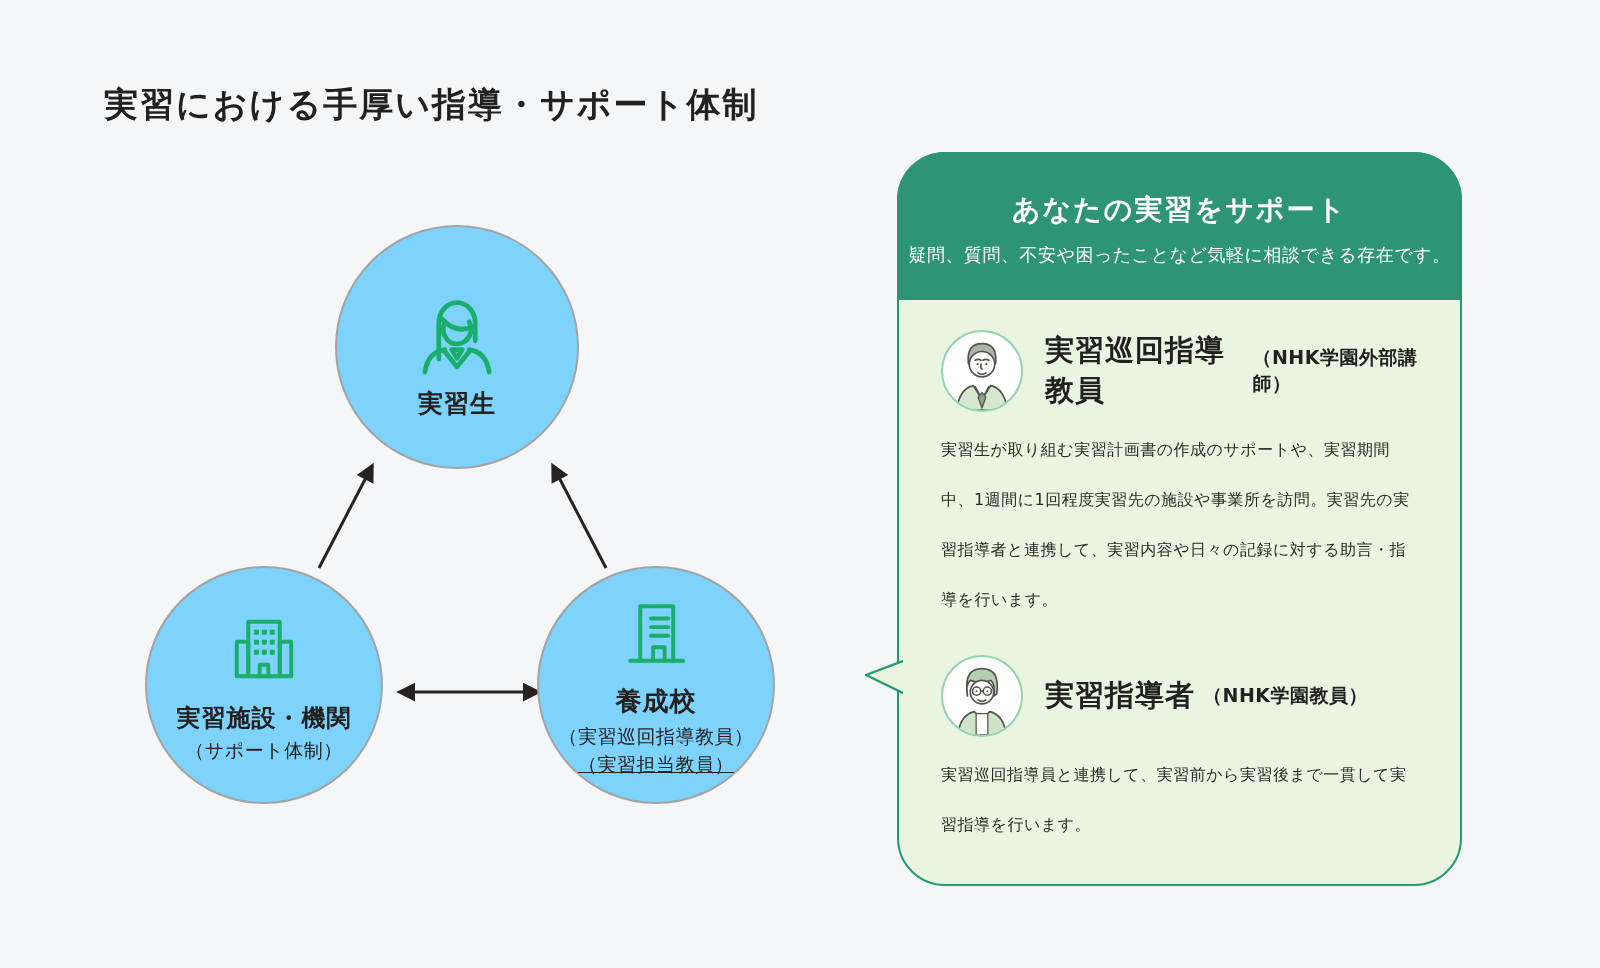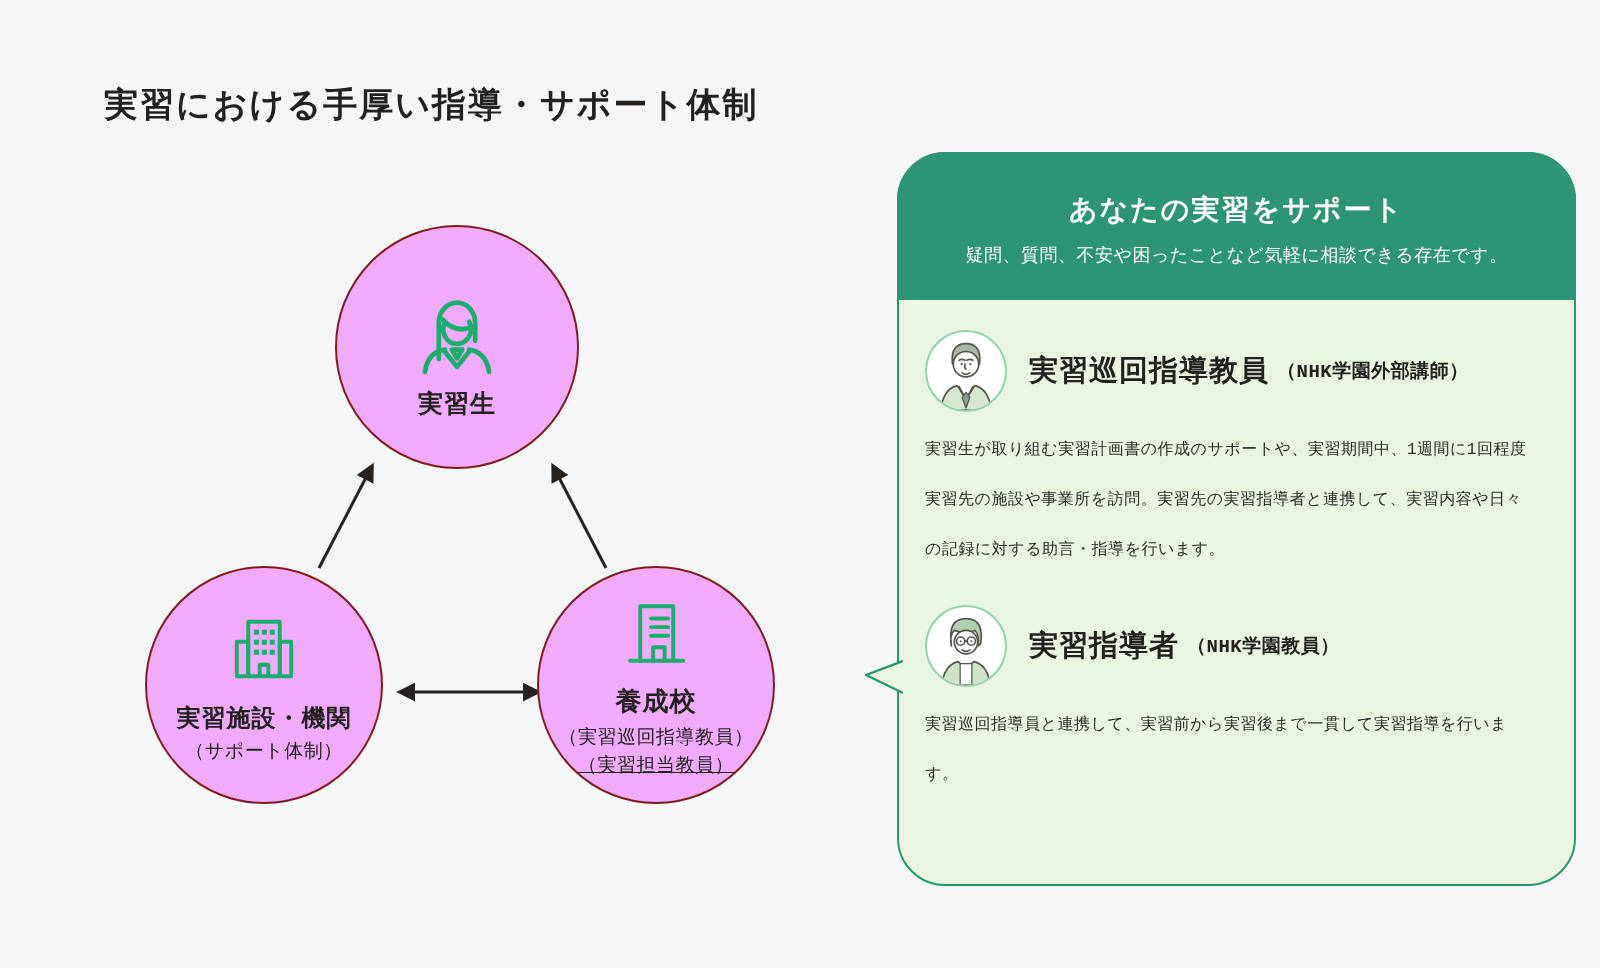--- a/index.html
+++ b/index.html
@@ -12,53 +12,53 @@
     margin-left:44px;
   }
   .page-title {
     position:absolute; left:60px; top:82px;
     font-size:34px; font-weight:700; letter-spacing:2px; color:#232020;
   }
 
   
   .node {
     position:absolute; border-radius:50%;
-    background:#f0abfc; border:2px solid #7f1d1d;
+    background:#7dd3fc; border:2px solid #a3a3a3;
     display:flex; flex-direction:column; align-items:center; justify-content:center;
     text-align:center;
   }
   .node-trainee  { left:291px; top:225px; width:244px; height:244px; }
   .node-facility { left:101px; top:566px; width:238px; height:238px; }
   .node-school   { left:493px; top:566px; width:238px; height:238px; }
   .node .icon { display:block; }
   .node-label { font-weight:700; letter-spacing:1px; color:#232020; }
   .node-trainee  .node-label { font-size:25px; margin-top:8px; }
   .node-facility .node-label { font-size:24px; margin-top:10px; }
   .node-school   .node-label { font-size:26px; margin-top:6px; }
   .node-sub { font-size:19px; font-weight:500; color:#232020; margin-top:4px; letter-spacing:0.5px; }
   .node-school .node-sub { margin-top:4px; line-height:1.45; }
 
   .arrows { position:absolute; left:0; top:0; width:1600px; height:968px; pointer-events:none; }
 
   
   .card {
-    position:absolute; left:853px; top:152px; width:679px; height:734px;
+    position:absolute; left:853px; top:152px; width:565px; height:734px;
     background:#eaf5e1; border:2px solid #23996e; border-radius:48px;
   }
   .card-header {
     position:absolute; left:-2px; top:-2px; width:calc(100% + 4px); height:148px;
     background:#2e9476; border-radius:48px 48px 0 0;
     display:flex; flex-direction:column; align-items:center; justify-content:center;
     color:#ffffff; text-align:center;
   }
   .card-header-title { font-size:28px; font-weight:700; letter-spacing:2px; margin-top:6px; }
   .card-header-sub   { font-size:18px; font-weight:500; letter-spacing:0.5px; margin-top:14px; }
   .card-tail { position:absolute; left:-37px; top:506px; width:41px; height:36px; }
 
-  .card-body { position:absolute; left:0; top:146px; right:0; bottom:0; padding:30px 38px 0 26px;font-family:Liberation Mono, monospace; }
+  .card-body { position:absolute; left:0; top:146px; right:0; bottom:0; padding:30px 38px 0 42px; }
   .sec-head { display:flex; align-items:center; }
   .section + .section { margin-top:30px; }
   .avatar {
     width:82px; height:82px; border-radius:50%;
     border:2px solid #95d2ae; background:#ffffff; overflow:hidden;
     flex:0 0 auto;
   }
   .sec-name { font-size:29px; font-weight:700; color:#232020; letter-spacing:1px; margin-left:22px; }
   .sec-qual { font-size:19px; font-weight:600; color:#232020; margin-left:8px; letter-spacing:0.5px; }
   .sec-desc {

